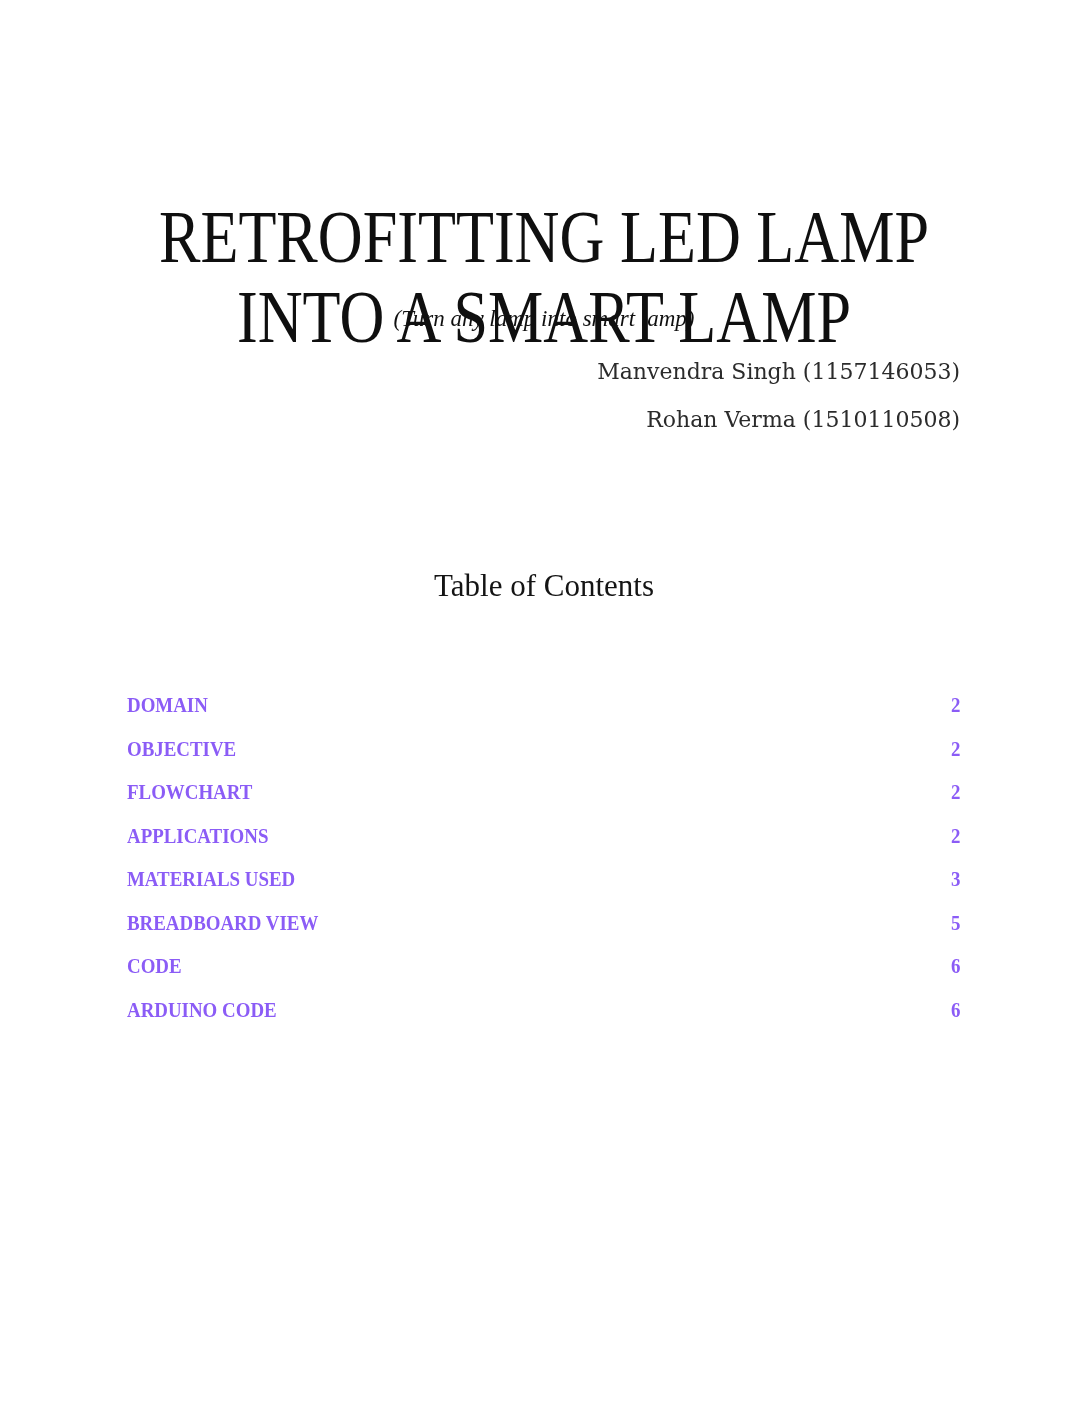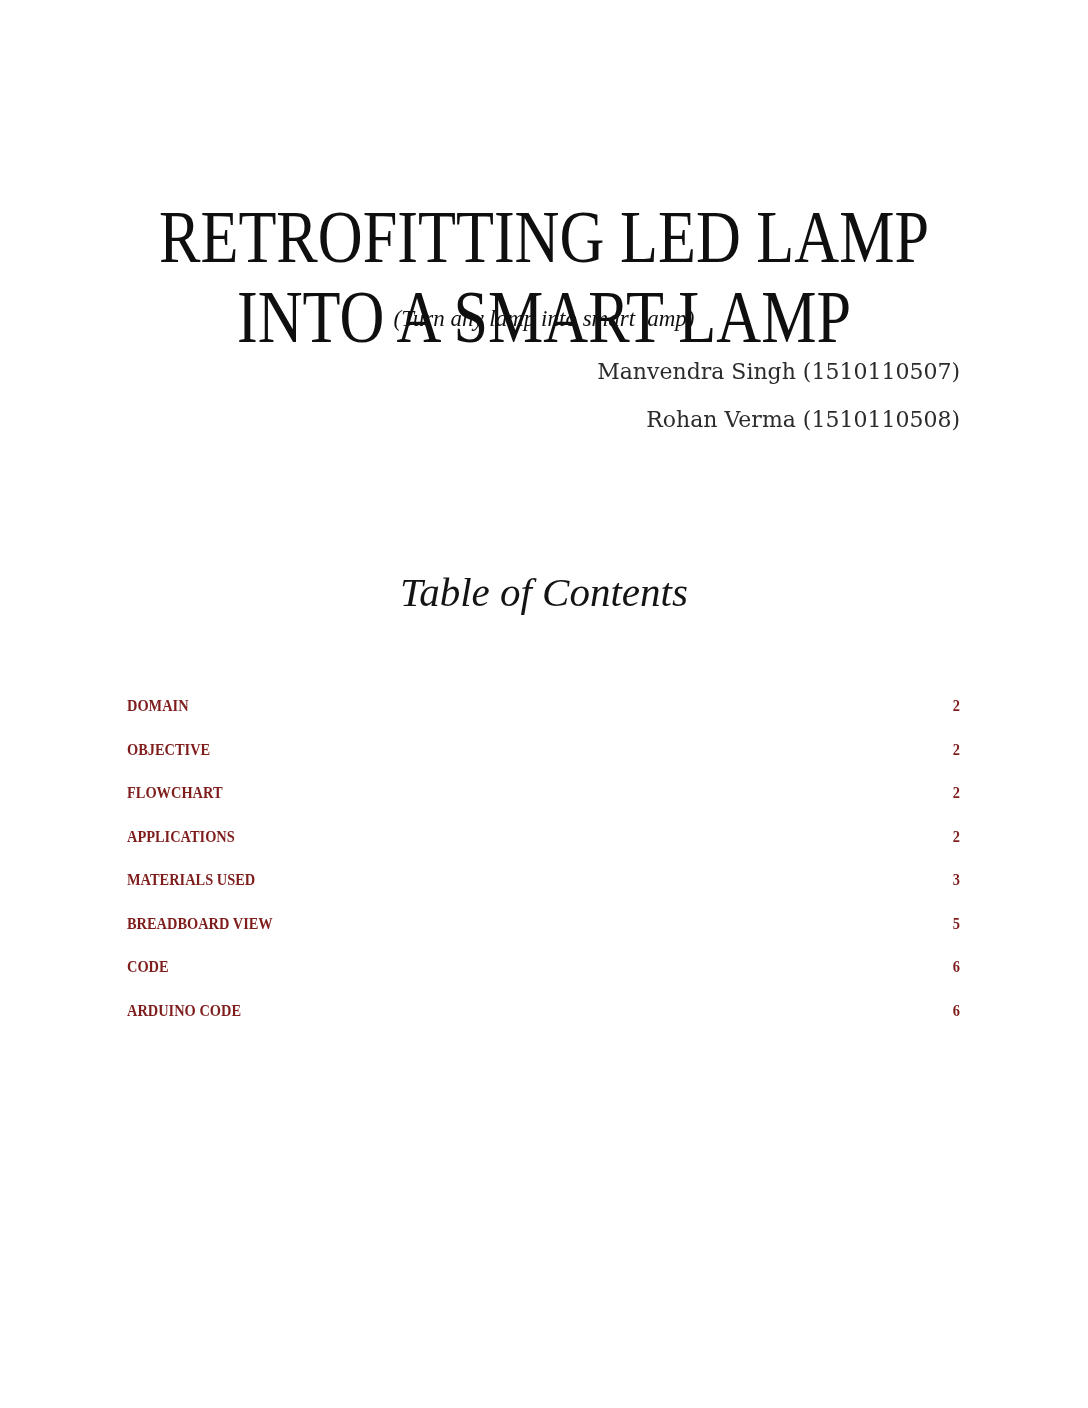--- a/index.html
+++ b/index.html
@@ -64,41 +64,40 @@
     color: #767676;
   }
 
   
   .toc-heading {
     position: absolute;
     top: 568px;
     left: 0;
     width: 100%;
     text-align: center;
-    font-style: italic;
-    font-size: 41px;
+    font-size: 31px;
     color: #141414;
   }
 
   
   .toc-list {
     position: absolute;
     top: 684px;
     left: 127px;
     right: 128px;
   }
   .toc-row {
     display: flex;
     justify-content: space-between;
     align-items: baseline;
     height: 43.5px;
     line-height: 43.5px;
     font-weight: 700;
-    font-size: 16px;
-    color: #7f1d1d;
+    font-size: 21px;
+    color: #8b5cf6;
     text-decoration: none;
     cursor: pointer;
   }
   .toc-row .toc-label {
     display: inline-block;
     transform: scaleX(0.9);
     transform-origin: 0 50%;
     white-space: nowrap;
   }
   .toc-row .toc-page {
@@ -113,21 +112,21 @@
 <div class="page">
 
   <h1 class="doc-title">
     <span class="title-line">RETROFITTING LED LAMP</span>
     <span class="title-line">INTO A SMART LAMP</span>
   </h1>
 
   <div class="doc-subtitle">(Turn any lamp into smart lamp)</div>
 
   <div class="byline">
-    <div>Manvendra Singh (1510110507)</div>
+    <div>Manvendra Singh (1157146053)</div>
     <div>Rohan Verma (1510110508)</div>
   </div>
 
   <div class="toc-heading">Table of Contents</div>
 
   <div class="toc-list">
 
     <div class="toc-row">
       <span class="toc-label">DOMAIN</span>
       <span class="toc-page">2</span>

